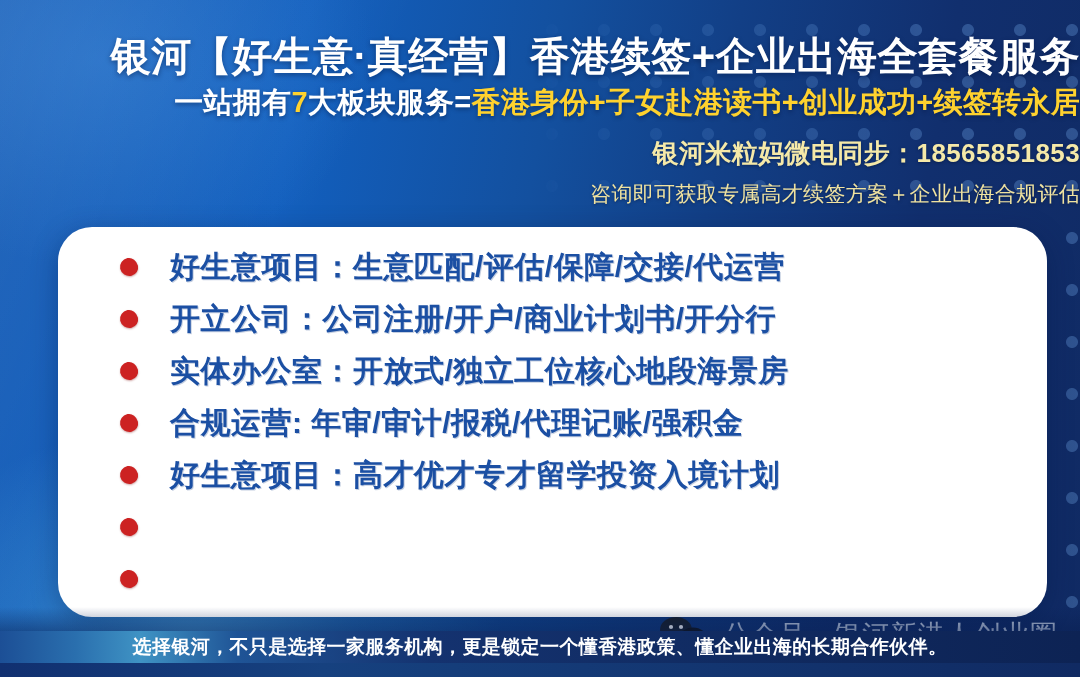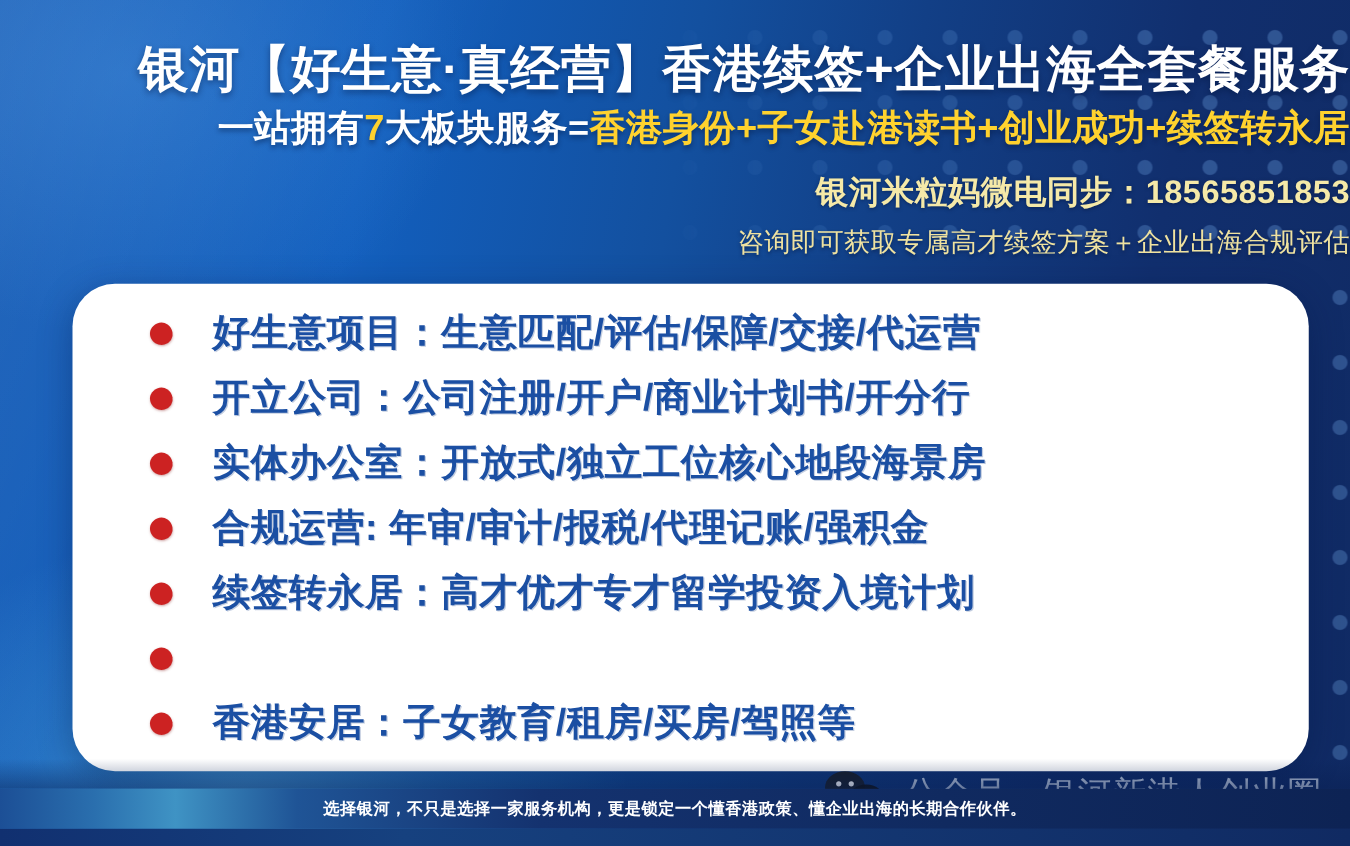--- a/index.html
+++ b/index.html
@@ -156,21 +156,21 @@
       #1c4f96 0%,
       #2a6fae 7%,
       #3f93c4 13%,
       #1f5496 22%,
       #14326f 40%,
       #102a60 70%,
       #0d2354 100%);
     display:flex; align-items:center; justify-content:center;
   }
   .footer-text {
-    font-size:13px;
+    font-size:19px;
     font-weight:bold;
     color:#ffffff;
     white-space:nowrap;
     letter-spacing:.4px;
   }
   .footer-shadow {
     position:absolute; left:0; right:0; bottom:46px; height:24px;
     background:linear-gradient(to top, rgba(8,30,80,.45), rgba(8,30,80,0));
     z-index:6; pointer-events:none;
   }
@@ -214,28 +214,27 @@
       <li class="row">
         <span class="bullet"></span>
         <span class="row-text">实体办公室：开放式/独立工位核心地段海景房</span>
       </li>
       <li class="row">
         <span class="bullet"></span>
         <span class="row-text">合规运营: 年审/审计/报税/代理记账/强积金</span>
       </li>
       <li class="row">
         <span class="bullet"></span>
-        <span class="row-text">续签转永居：高才优才专才留学投资入境计划</span>
-      </li>
-      <li class="row">
-        <span class="bullet"></span>
-      </li>
-      <li class="row">
-        <span class="bullet"></span>
-        <span class="row-text">香港安居：子女教育/租房/买房/驾照等</span>
+        <span class="row-text">好生意项目：高才优才专才留学投资入境计划</span>
+      </li>
+      <li class="row">
+        <span class="bullet"></span>
+      </li>
+      <li class="row">
+        <span class="bullet"></span>
       </li>
     </ul>
   </div>
 
   <div class="wechat-row">
     <span class="wechat-icon">
       <svg viewBox="0 0 54 40" width="54" height="40" aria-hidden="true">
         <g fill="#1a1a1a" opacity="0.82">
           <ellipse cx="19" cy="15" rx="16" ry="13"></ellipse>
           <polygon points="10,24 8,33 17,28"></polygon>

